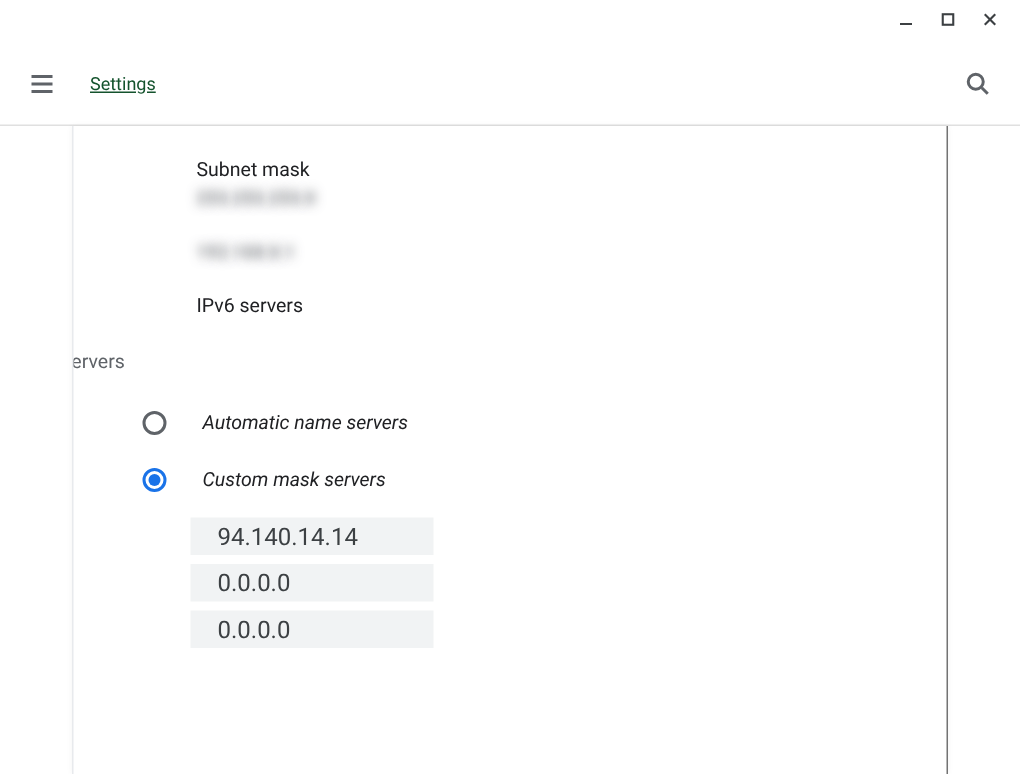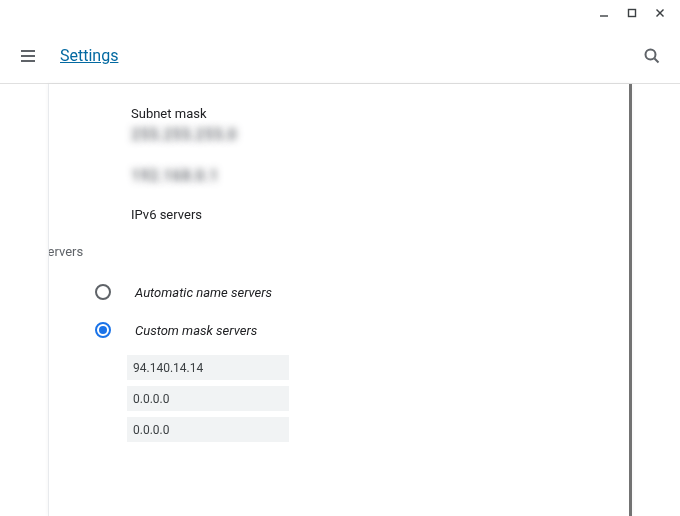--- a/index.html
+++ b/index.html
@@ -40,22 +40,22 @@
     padding: 0 16px;
   }
   .toolbar .menu-btn {
     width: 24px; height: 24px;
     display: inline-flex; align-items:center; justify-content:center;
     color: #5f6368;
     cursor: pointer;
   }
   .toolbar .title {
     margin-left: 20px;
-    font-size: 16px;
-    color: #0369a1;
+    font-size: 12px;
+    color: #14532d;
     text-decoration: underline;
   }
   .toolbar .search-btn {
     margin-left: auto;
     width: 24px; height: 24px;
     display: inline-flex; align-items:center; justify-content:center;
     color: #5f6368;
     cursor: pointer;
   }
   
@@ -64,28 +64,28 @@
     top: 84px;
     left: 0; right: 0;
     bottom: 0;
     display: flex;
     justify-content: center;
   }
   .card {
     width: 584px;
     height: 100%;
     border-left: 1px solid #e8eaed;
-    border-right: 3px solid #737373;
+    border-right: 1px solid #737373;
     box-shadow: 0 0 4px rgba(60,64,67,0.06);
     padding: 22px 56px 10px 18px;
     overflow: hidden;
   }
   .field-group { margin-left: 64px; margin-bottom: 22px; }
   .field-label { font-size: 13px; color: #202124; }
-  .field-value { font-size: 16px; color: #5f6368; margin-top: 4px; font-weight: bold; }
+  .field-value { font-size: 12px; color: #5f6368; margin-top: 4px; font-weight: bold; }
   .blurred {
     color: transparent;
     text-shadow: 0 0 7px rgba(95,99,104,0.85);
     user-select: none;
   }
   .section-title {
     font-size: 13px;
     color: #5f6368;
     margin-top: 18px;
     margin-bottom: 14px;
@@ -121,23 +121,23 @@
     background: #1a73e8;
     border-radius: 50%;
   }
   .radio-label { font-size: 13px; color: #202124; font-style: italic; }
   .dns-inputs { margin-left: 60px; margin-top: 6px; }
   .dns-input {
     width: 162px;
     height: 25px;
     background: #f1f3f4;
     border: none;
-    font-size: 12px;
+    font-size: 16px;
     color: #3c4043;
-    padding: 0 6px;
+    padding: 0 18px;
     margin-bottom: 6px;
     display: block;
     outline: none;
     font-family: inherit;
   }
   svg { display: block; }
 </style>
 </head>
 <body>
 

